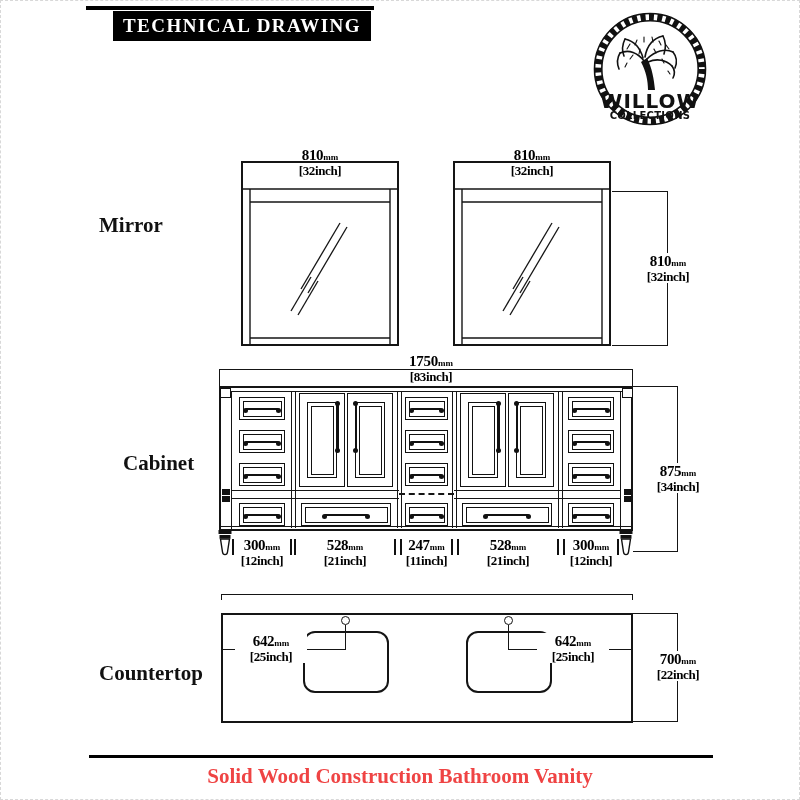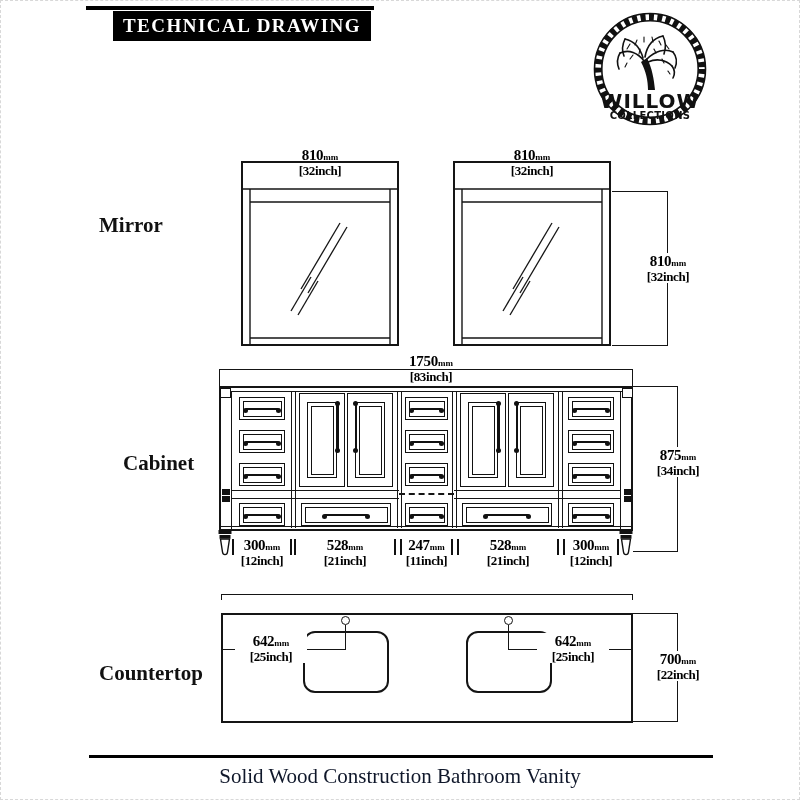--- a/index.html
+++ b/index.html
@@ -43,21 +43,21 @@
   .vhandle::before,.vhandle::after{content:"";position:absolute;width:5px;height:5px;border-radius:50%;background:#111;left:-3.8px;}
   .vhandle::before{top:-4px;}
   .vhandle::after{bottom:-4px;}
   .blk{position:absolute;background:#111;}
   .oblk{position:absolute;border:1.5px solid #111;background:#fff;box-sizing:border-box;}
   
   .sink{position:absolute;border:2px solid #151515;border-radius:12px;box-sizing:border-box;background:#fff;}
   .faucet{position:absolute;width:9px;height:9px;border:1.5px solid #151515;border-radius:50%;box-sizing:border-box;background:#fff;z-index:3;}
   
   .footline{position:absolute;background:#000;}
-  .foottext{position:absolute;left:0;width:100%;text-align:center;font-weight:normal;font-size:21px;color:#0f172a;}
+  .foottext{position:absolute;left:0;width:100%;text-align:center;font-weight:bold;font-size:21px;color:#ef4444;}
 </style>
 </head>
 <body>
 
 <div id="canvas">
 
   <div class="titlebar" style="left:85px;top:5px;width:288px;height:4px;"></div>
   <div class="titlebox" style="left:112px;top:10px;width:258px;height:30px;">
     <span>TECHNICAL DRAWING</span>
   </div>
@@ -254,21 +254,21 @@
   </svg>
   <svg class="abs" style="left:617px;top:529px;" width="16" height="28" viewBox="0 0 16 28">
     <rect x="1.5" y="0" width="13" height="4" fill="#111"></rect>
     <rect x="2.5" y="5" width="11" height="3.5" fill="#111"></rect>
     <path d="M3.5,9 L12.5,9 L10.5,22 C10,25.5 6,25.5 5.5,22 Z" fill="#fff" stroke="#111" stroke-width="1.4"></path>
   </svg>
 
   <div class="h" style="left:632px;top:385px;width:45px;"></div>
   <div class="h" style="left:632px;top:550px;width:45px;"></div>
   <div class="v" style="left:676px;top:385px;height:166px;"></div>
-  <div class="dim bg" style="left:641px;top:446px;width:72px;">
+  <div class="dim bg" style="left:641px;top:462px;width:72px;">
     <span class="val">875</span><span class="unit">mm</span>
     <span class="in">[34inch]</span>
   </div>
 
   <div class="bdim" style="left:231px;top:536px;width:60px;">
     <span class="dim" style="position:static;"><span class="val">300</span><span class="unit">mm</span><span class="in">[12inch]</span></span>
   </div>
   <div class="bdim" style="left:293px;top:536px;width:102px;">
     <span class="dim" style="position:static;"><span class="val">528</span><span class="unit">mm</span><span class="in">[21inch]</span></span>
   </div>

